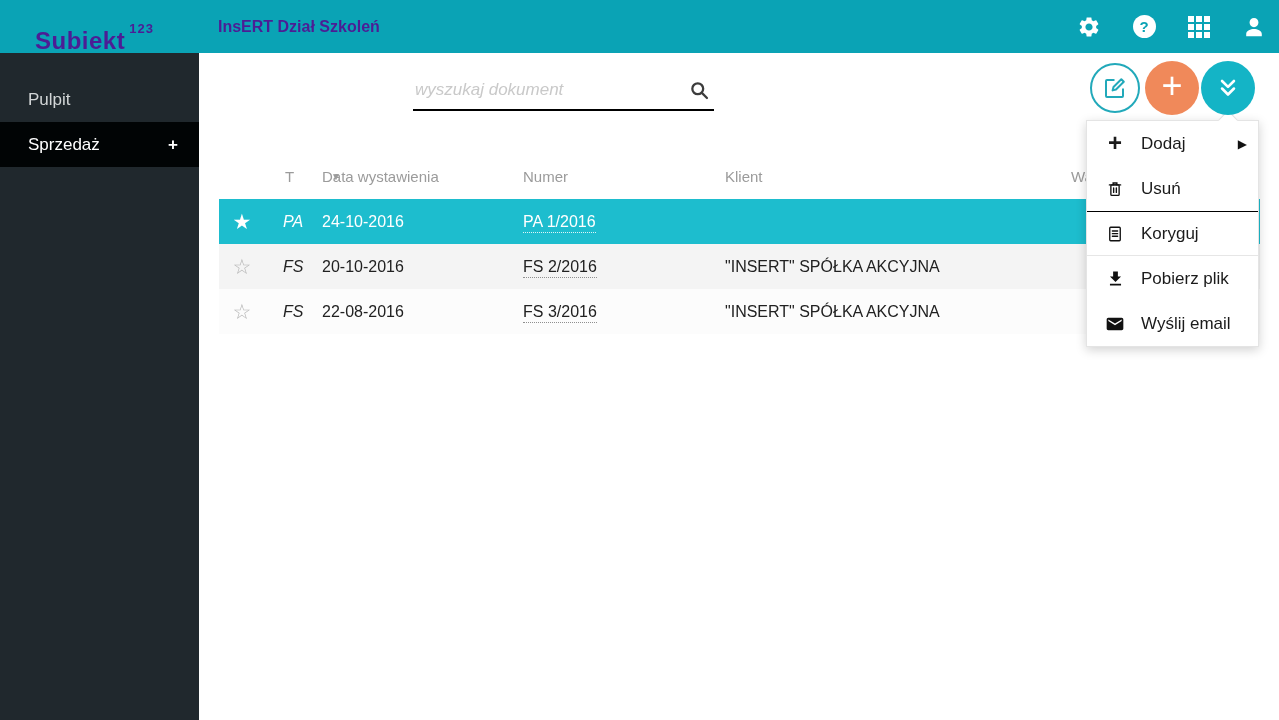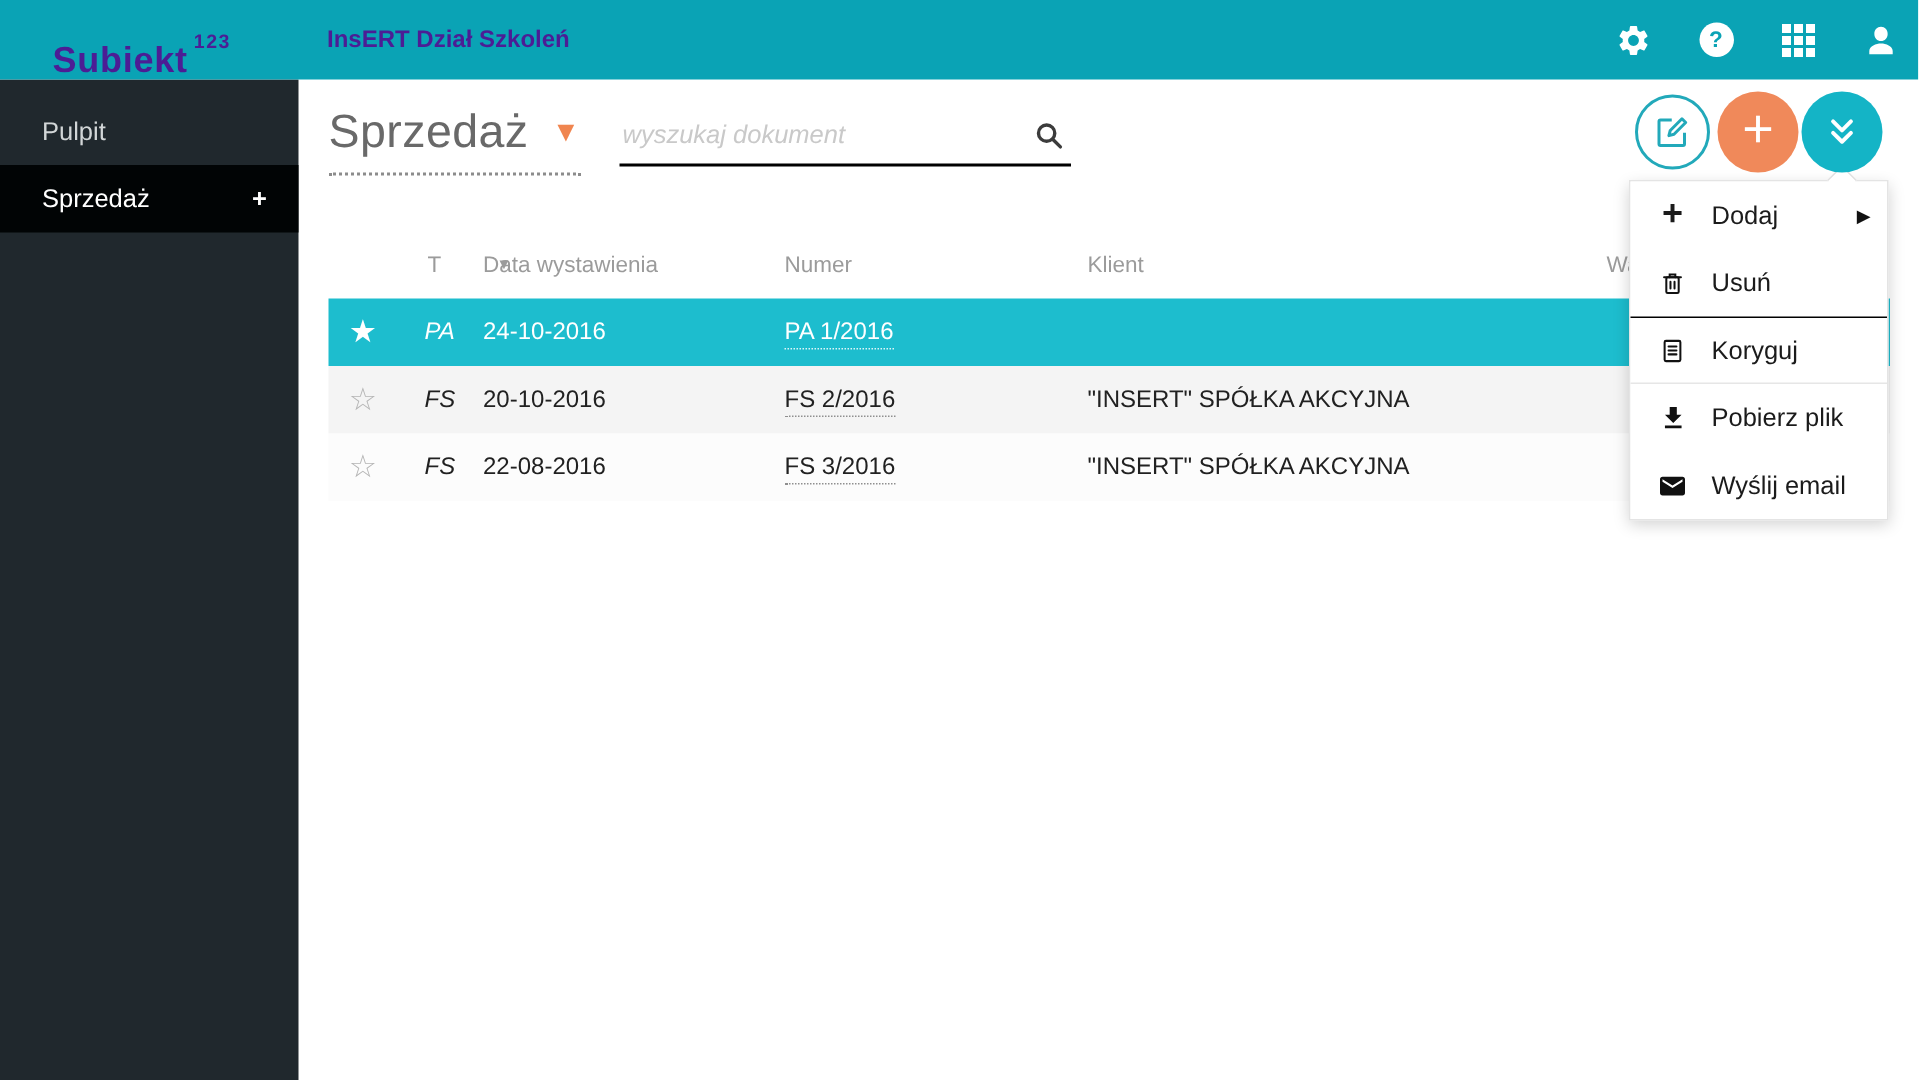--- a/index.html
+++ b/index.html
@@ -12,21 +12,21 @@
   .logo { position:absolute; left:35px; top:10px; color:#4c1d95; font-size:24px; font-weight:700; letter-spacing:0.5px; cursor:pointer;margin-top:17px; }
   .logo sup { font-size:13px; font-weight:700; position:relative; top:-7px; margin-left:4px; letter-spacing:1px; }
   .topbar-title { position:absolute; left:218px; top:18px; color:#4c1d95; font-weight:700; font-size:16px; }
   .topbar-icons { position:absolute; right:12px; top:0; height:53px; display:flex; align-items:center; gap:29px; }
   .tb-icon { width:26px; height:26px; display:flex; align-items:center; justify-content:center; cursor:pointer; }
   .help-circle { width:23px; height:23px; border-radius:50%; background:#fff; color:#0aa3b5; font-weight:700; font-size:15px; display:flex; align-items:center; justify-content:center; }
   .grid-icon { display:grid; grid-template-columns:repeat(3,6px); grid-template-rows:repeat(3,6px); gap:2px; }
   .grid-icon i { background:#fff; width:6px; height:6px; display:block; }
 
   
-  .sidebar { position:absolute; top:53px; left:0; width:199px; height:667px; background:#20282d; padding-top:12px; z-index:5; }
+  .sidebar { position:absolute; top:53px; left:0; width:199px; height:667px; background:#20282d; padding-top:24px; z-index:5; }
   .side-item { height:45px; line-height:45px; padding-left:28px; color:#d2d6d7; font-size:17px; cursor:pointer; position:relative; }
   .side-item.active { background:#010405; color:#fff; }
   .side-item .expander { position:absolute; right:21px; top:0; font-size:17px; font-weight:700; color:#fff; }
 
   
   .page-title { position:absolute; left:219px; top:70px; cursor:pointer; z-index:1; }
   .page-title .title-text { display:inline-block; font-size:31px; color:#696969; letter-spacing:0.3px; }
   .page-title .caret { color:#f0854f; font-size:19px; margin-left:11px; vertical-align:4px; }
   .page-title .underline-wrap { display:inline-block; border-bottom:2px dotted #8c8c8c; padding-bottom:9px; }
 
@@ -118,26 +118,20 @@
   <nav class="sidebar">
     <div class="side-item">
       <span>Pulpit</span>
     </div>
     <div class="side-item active">
       <span>Sprzedaż</span>
       <span class="expander">+</span>
     </div>
   </nav>
 
-  <div class="page-title">
-    <span class="underline-wrap">
-      <span class="title-text">Sprzedaż</span>
-      <span class="caret">▼</span>
-    </span>
-  </div>
 
   <div class="search">
     <input type="text" placeholder="wyszukaj dokument" style="">
     <span class="mag">
       <svg width="21" height="21" viewBox="0 0 24 24" fill="none" stroke="#3c3c3c" stroke-width="2.6" stroke-linecap="round">
           <circle cx="10" cy="10" r="6.2"></circle>
           <line x1="15" y1="15" x2="20.5" y2="20.5"></line>
         </svg>
     </span>
   </div>

